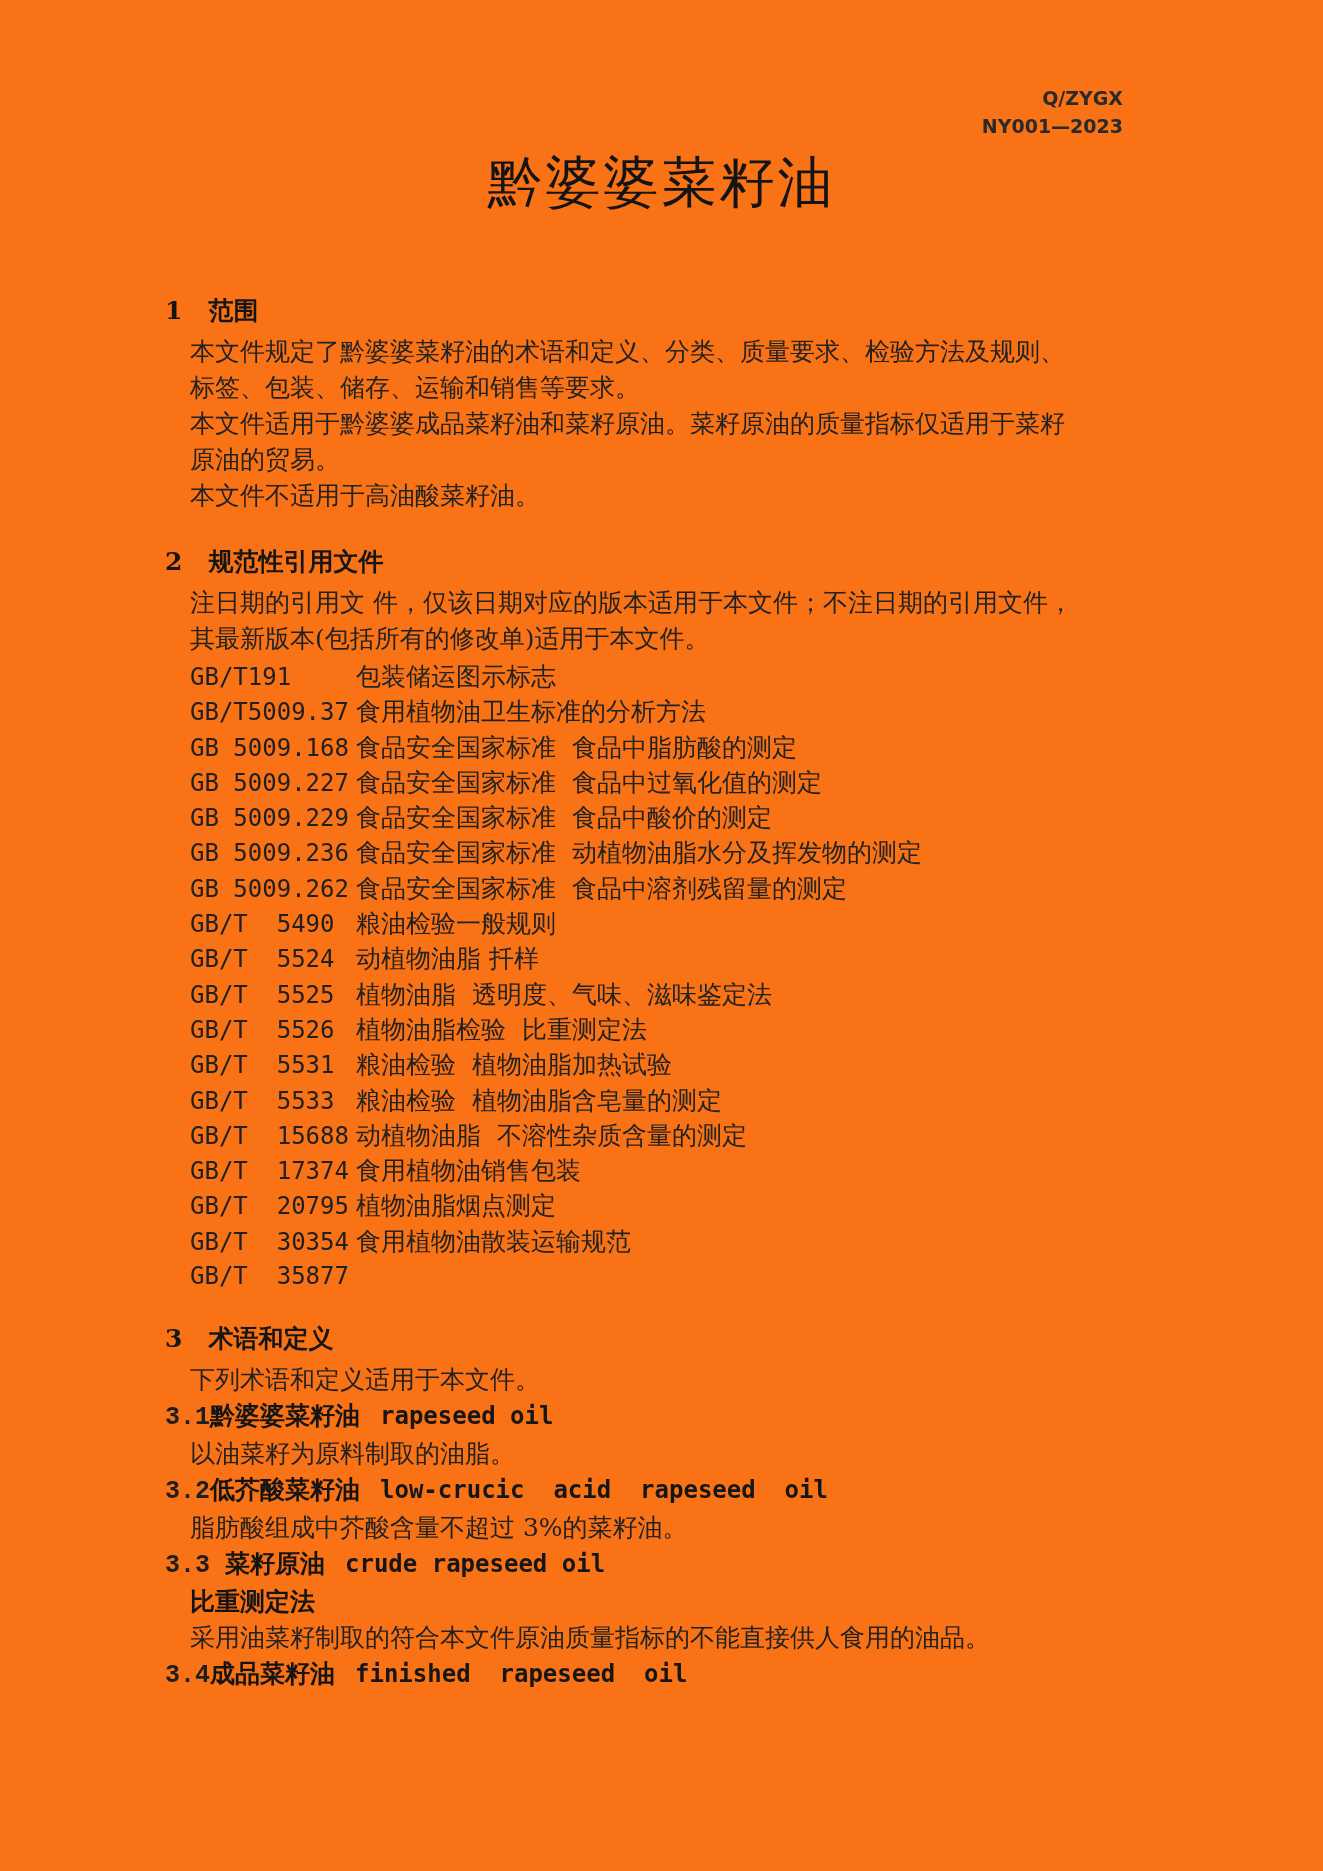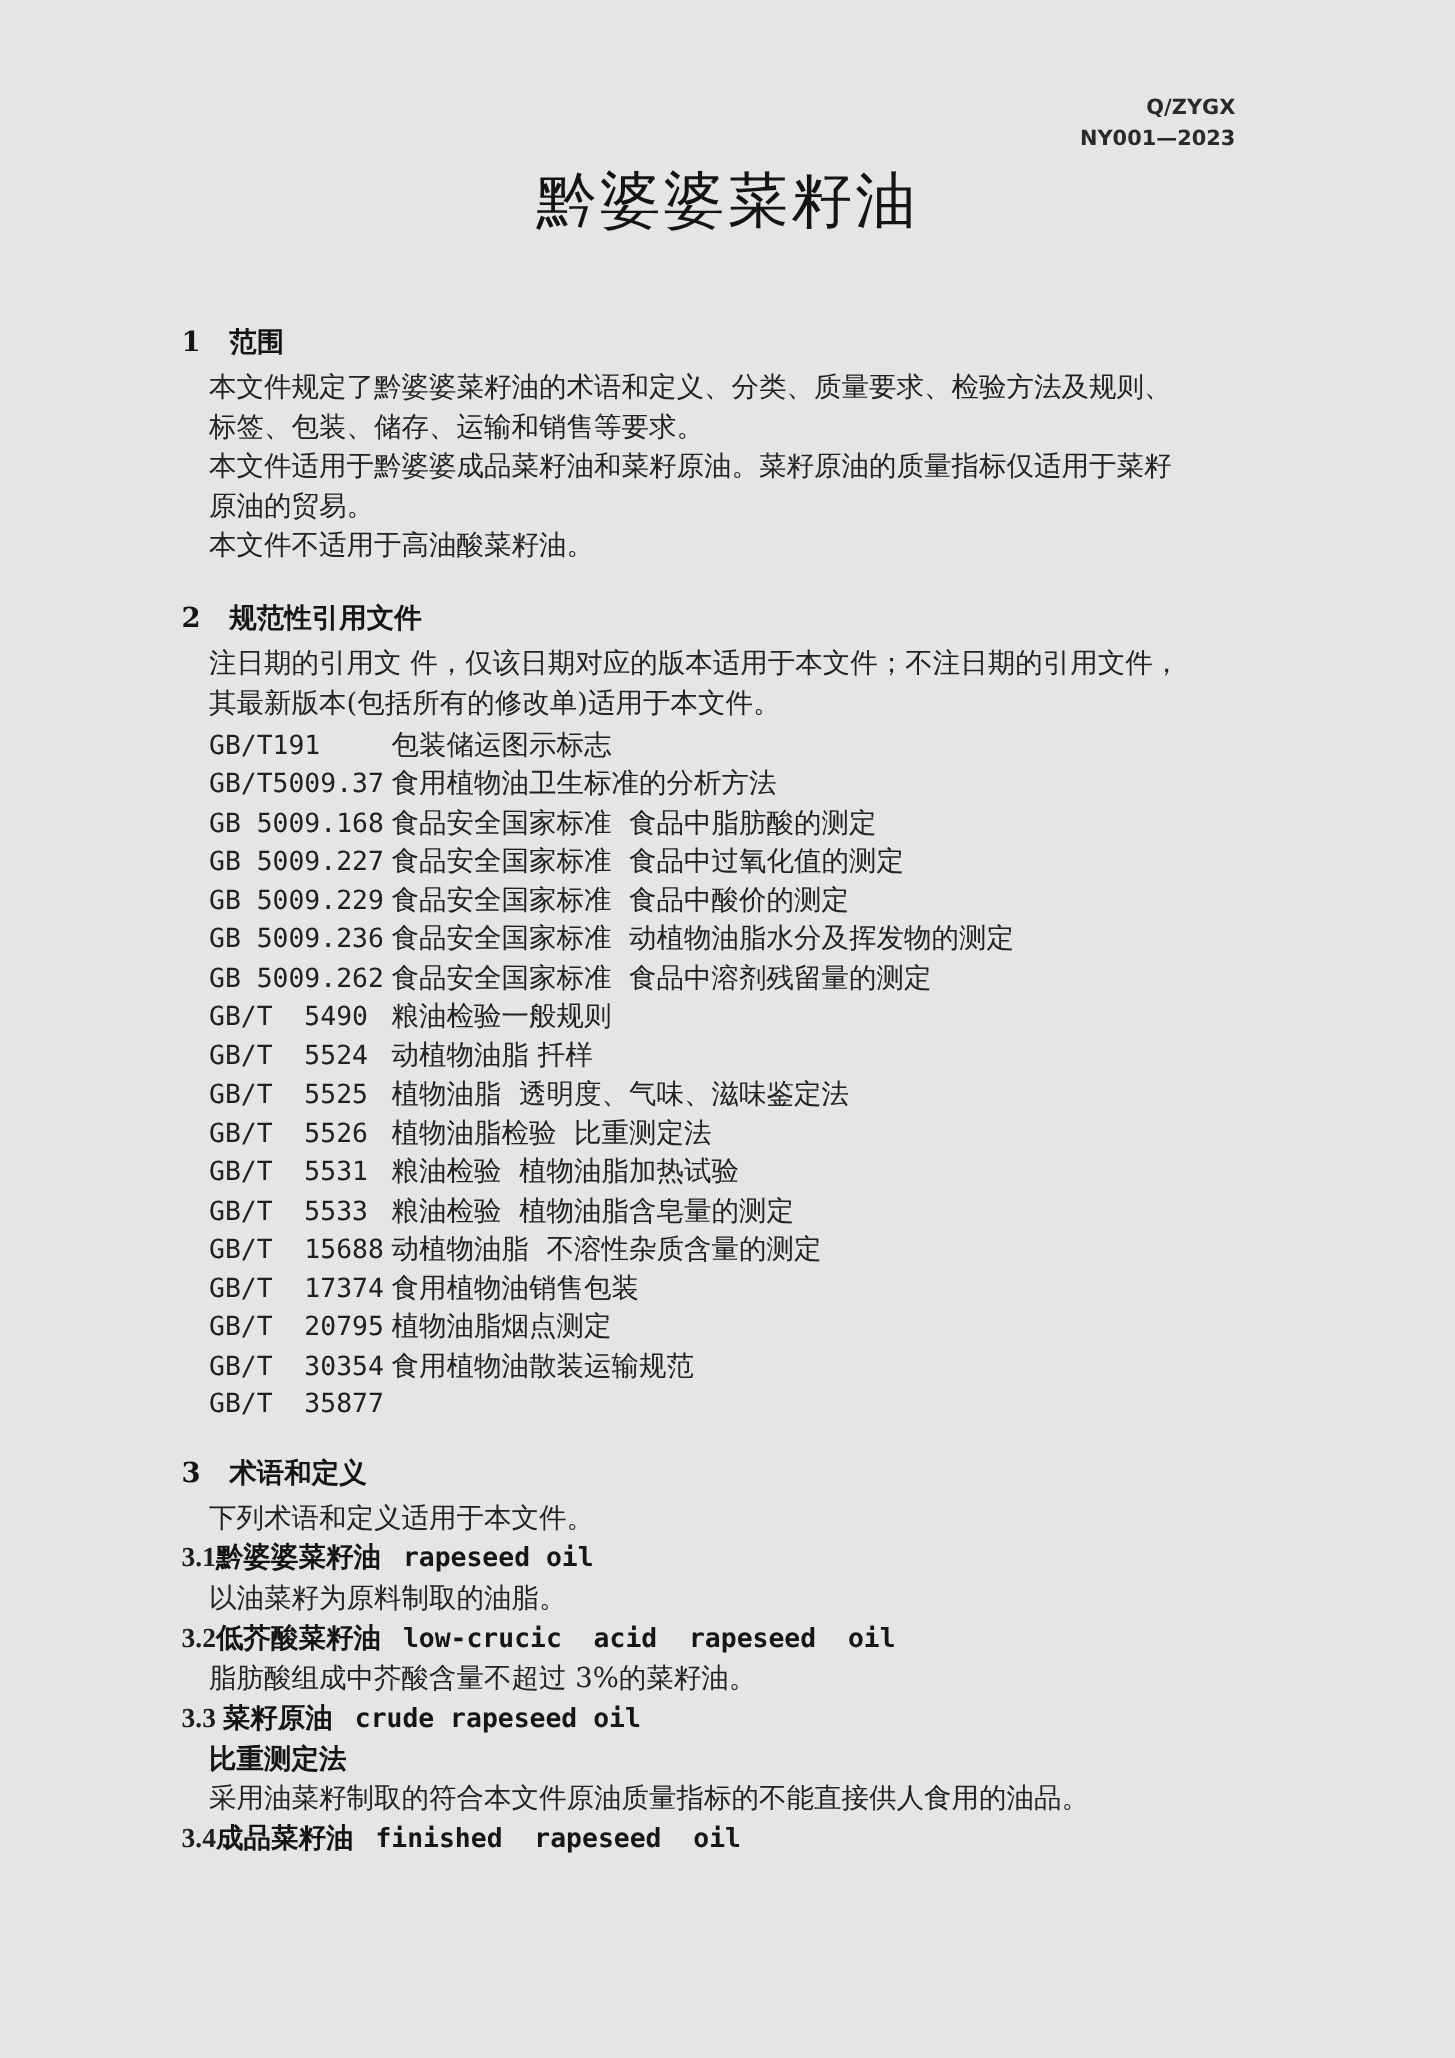--- a/index.html
+++ b/index.html
@@ -4,21 +4,21 @@
 <style>
   html, body {
     margin: 0;
     padding: 0;
     background: #ffffff;
   }
   .page {
     position: relative;
     width: 1323px;
     height: 1871px;
-    background: #e5e5e5;
+    background: #f97316;
     color: #1e1e1e;
     font-family: "DejaVu Serif", serif;
     overflow: hidden;
   }
   .doc-codes {
     position: absolute;
     top: 84px;
     right: 200px;
     text-align: right;
     font-family: "DejaVu Sans", sans-serif;
@@ -91,21 +91,21 @@
     white-space: pre;
     color: #222222;
     margin-left: 16px;
   }
   .term-head {
     font-size: 25px;
     line-height: 36px;
     white-space: pre;
   }
   .term-num {
-    font-family: Liberation Serif, serif;
+    font-family: Liberation Mono, monospace;
     font-weight: 700;
     font-size: 25px;
     white-space: pre;
   }
   .term-zh {
     font-family: "DejaVu Sans", sans-serif;
     font-weight: 700;
     font-size: 25px;
     color: #141414;
     white-space: pre;

